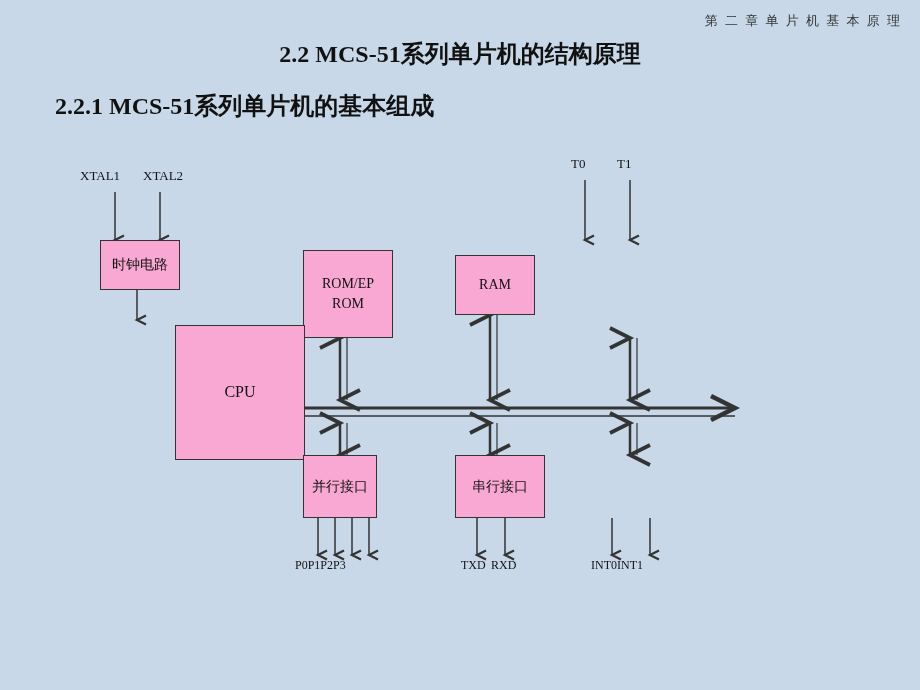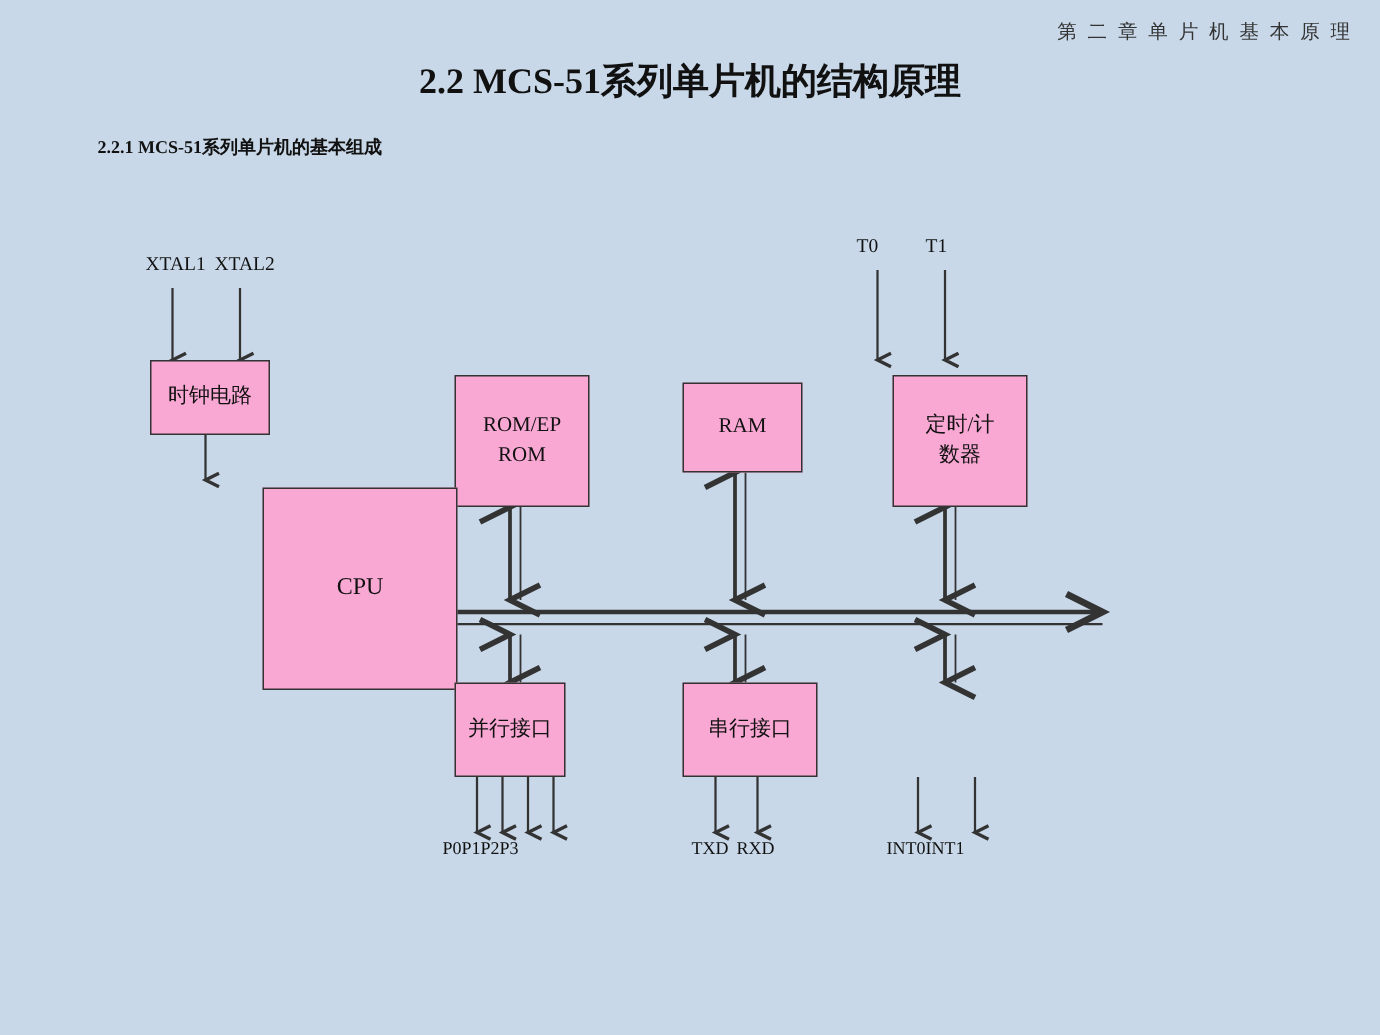--- a/index.html
+++ b/index.html
@@ -35,22 +35,22 @@
       left: 0; right: 0;
       text-align: center;
       font-size: 24px;
       font-weight: bold;
       color: #111;
     }
 
     .sub-title {
       position: absolute;
       top: 90px;
-      left: 65px;
-      font-size: 12px;
+      left: 55px;
+      font-size: 24px;
       font-weight: bold;
       color: #111;
     }
 
     
     .diagram {
       position: absolute;
       top: 140px;
       left: 55px;
       width: 800px;
@@ -165,39 +165,37 @@
       <line x1="314" y1="378" x2="314" y2="415" stroke="#333" stroke-width="1.5" marker-end="url(#arrow-down)"></line>
 
       <line x1="422" y1="378" x2="422" y2="415" stroke="#333" stroke-width="1.5" marker-end="url(#arrow-down)"></line>
       <line x1="450" y1="378" x2="450" y2="415" stroke="#333" stroke-width="1.5" marker-end="url(#arrow-down)"></line>
 
       <line x1="557" y1="378" x2="557" y2="415" stroke="#333" stroke-width="1.5" marker-end="url(#arrow-down)"></line>
       <line x1="595" y1="378" x2="595" y2="415" stroke="#333" stroke-width="1.5" marker-end="url(#arrow-down)"></line>
 
     </svg>
 
-    <div class="label" style="left:42px; top:28px;">XTAL1</div>
+    <div class="label" style="left:25px; top:28px;">XTAL1</div>
 
     <div class="label" style="left:88px; top:28px;">XTAL2</div>
 
     <div class="label" style="left:516px; top:16px;">T0</div>
 
     <div class="label" style="left:562px; top:16px;">T1</div>
 
     <div class="box" style="left:45px; top:100px; width:80px; height:50px;">时钟电路</div>
 
     <div class="box" style="left:248px; top:110px; width:90px; height:88px; white-space:pre-line;">ROM/EP
 ROM</div>
 
     <div class="box" style="left:120px; top:185px; width:130px; height:135px; font-size:16px;">CPU</div>
 
     <div class="box" style="left:400px; top:115px; width:80px; height:60px;">RAM</div>
 
-    <div class="box" style="left:540px; top:110px; width:90px; height:88px; white-space:pre-line;">定时/计
-数器</div>
 
     <div class="box" style="left:248px; top:315px; width:74px; height:63px;">并行接口</div>
 
     <div class="box" style="left:400px; top:315px; width:90px; height:63px;">串行接口</div>
 
 
     <div class="label" style="left:240px; top:418px; font-size:12px;">P0P1P2P3</div>
 
     <div class="label" style="left:406px; top:418px; font-size:12px;">TXD</div>
     <div class="label" style="left:436px; top:418px; font-size:12px;">RXD</div>

